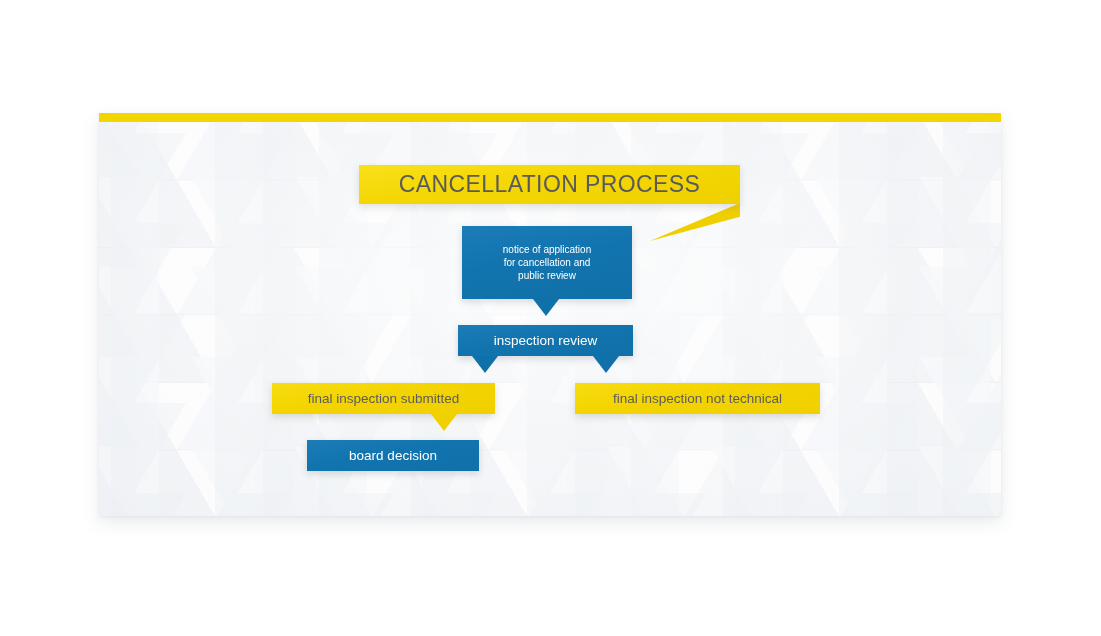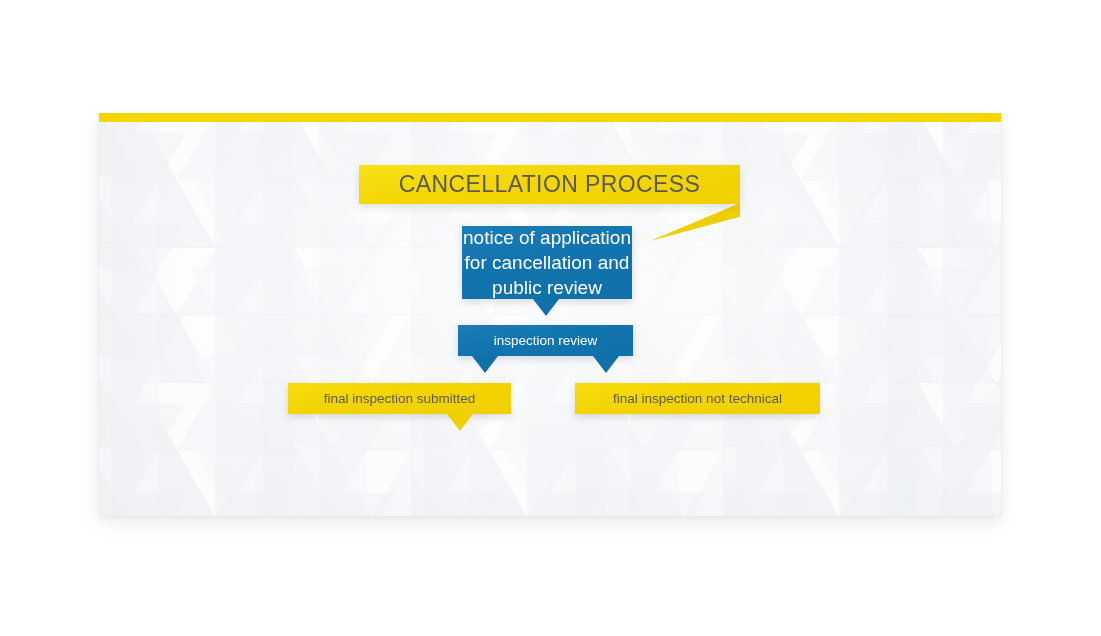--- a/index.html
+++ b/index.html
@@ -148,33 +148,33 @@
     width: 90px;
     height: 38px;
     z-index: 5;
     background: #f0cf00;
     clip-path: polygon(100% 0%, 100% 36%, 0% 100%);
   }
 
   
   #box-notice {
     left: 462px;  top: 226px;  width: 170px; height: 73px;
-    font-size: 19px;
+    font-size: 10px;
   }
   #box-notice .tail { left: 71px; bottom: -17px; }
 
   #box-technical {
     left: 458px;  top: 325px;  width: 175px; height: 31px;
     font-size: 13.5px;
   }
   #box-technical .tail.t-left  { left: 14px;  bottom: -17px; }
   #box-technical .tail.t-right { right: 14px; bottom: -17px; }
 
   #box-final-submitted {
-    left: 288px;  top: 383px;  width: 223px; height: 31px;
+    left: 272px;  top: 383px;  width: 223px; height: 31px;
     font-size: 13.5px;
   }
   #box-final-submitted .tail { right: 38px; bottom: -17px; }
 
   #box-final-not-submitted {
     left: 575px;  top: 383px;  width: 245px; height: 31px;
     font-size: 13.5px;
   }
 
   #box-board-decision {
@@ -215,14 +215,17 @@
 
   <div class="callout yellow" id="box-final-submitted">
     <span class="label">final inspection submitted</span>
     <span class="tail yellow-tail"></span>
   </div>
 
   <div class="callout yellow" id="box-final-not-submitted">
     <span class="label">final inspection not technical</span>
   </div>
 
+  <div class="callout blue" id="box-board-decision">
+    <span class="label">board decision</span>
+  </div>
 
 </div>
 
 </body></html>

